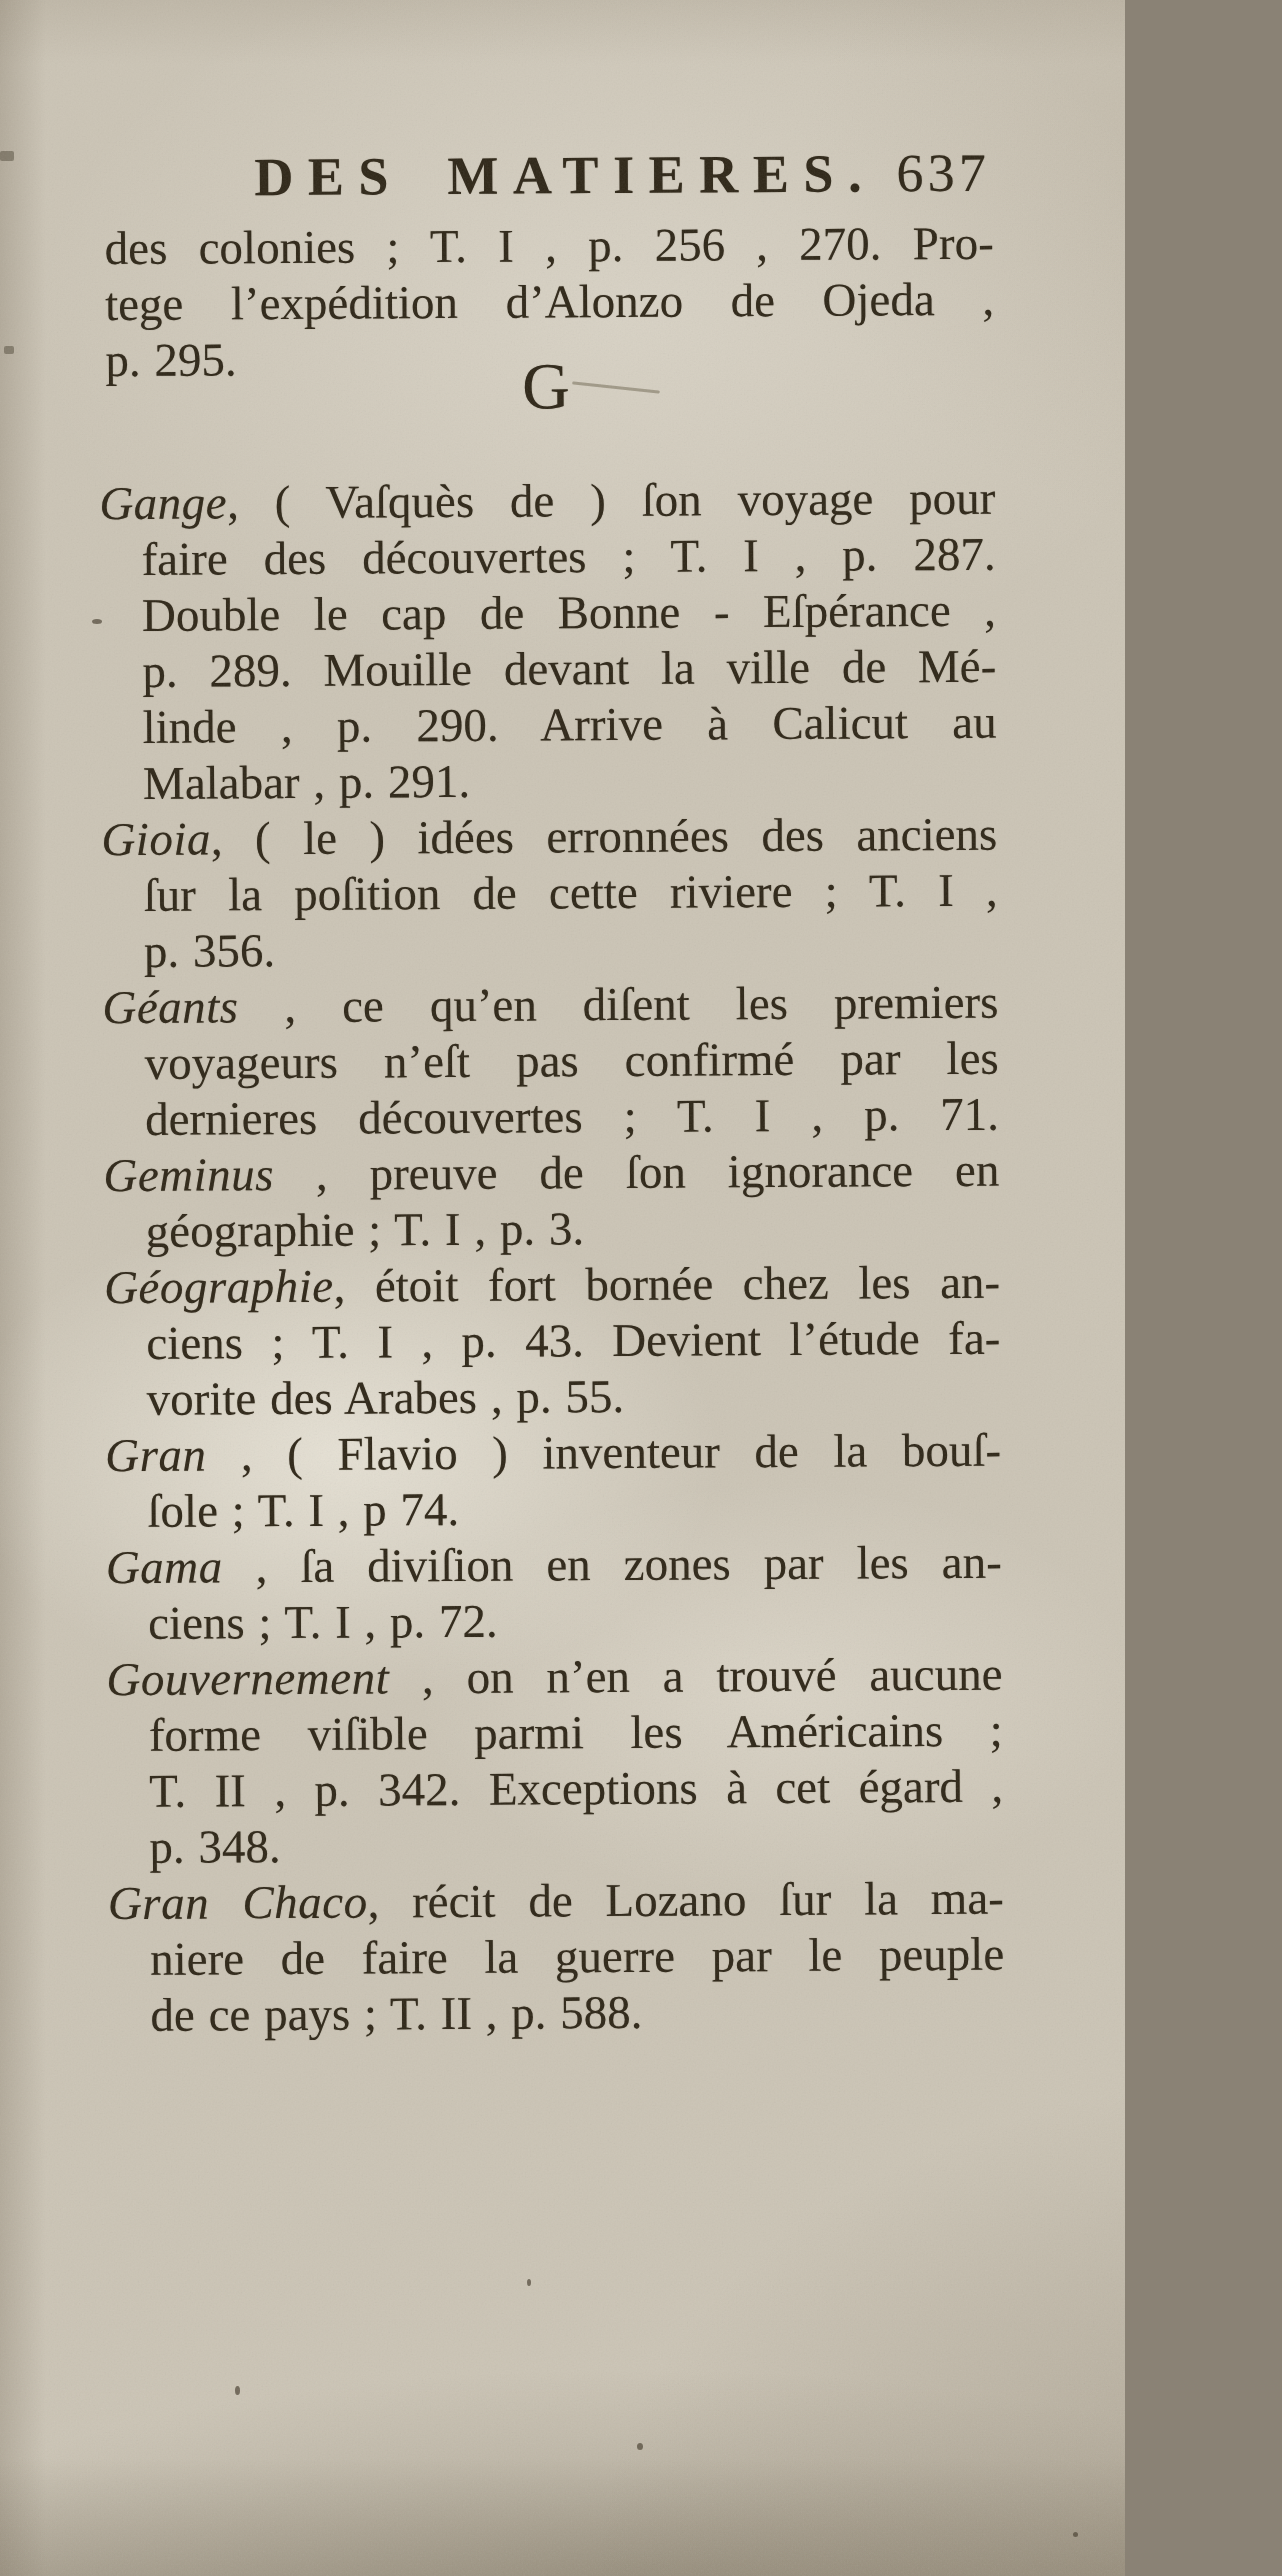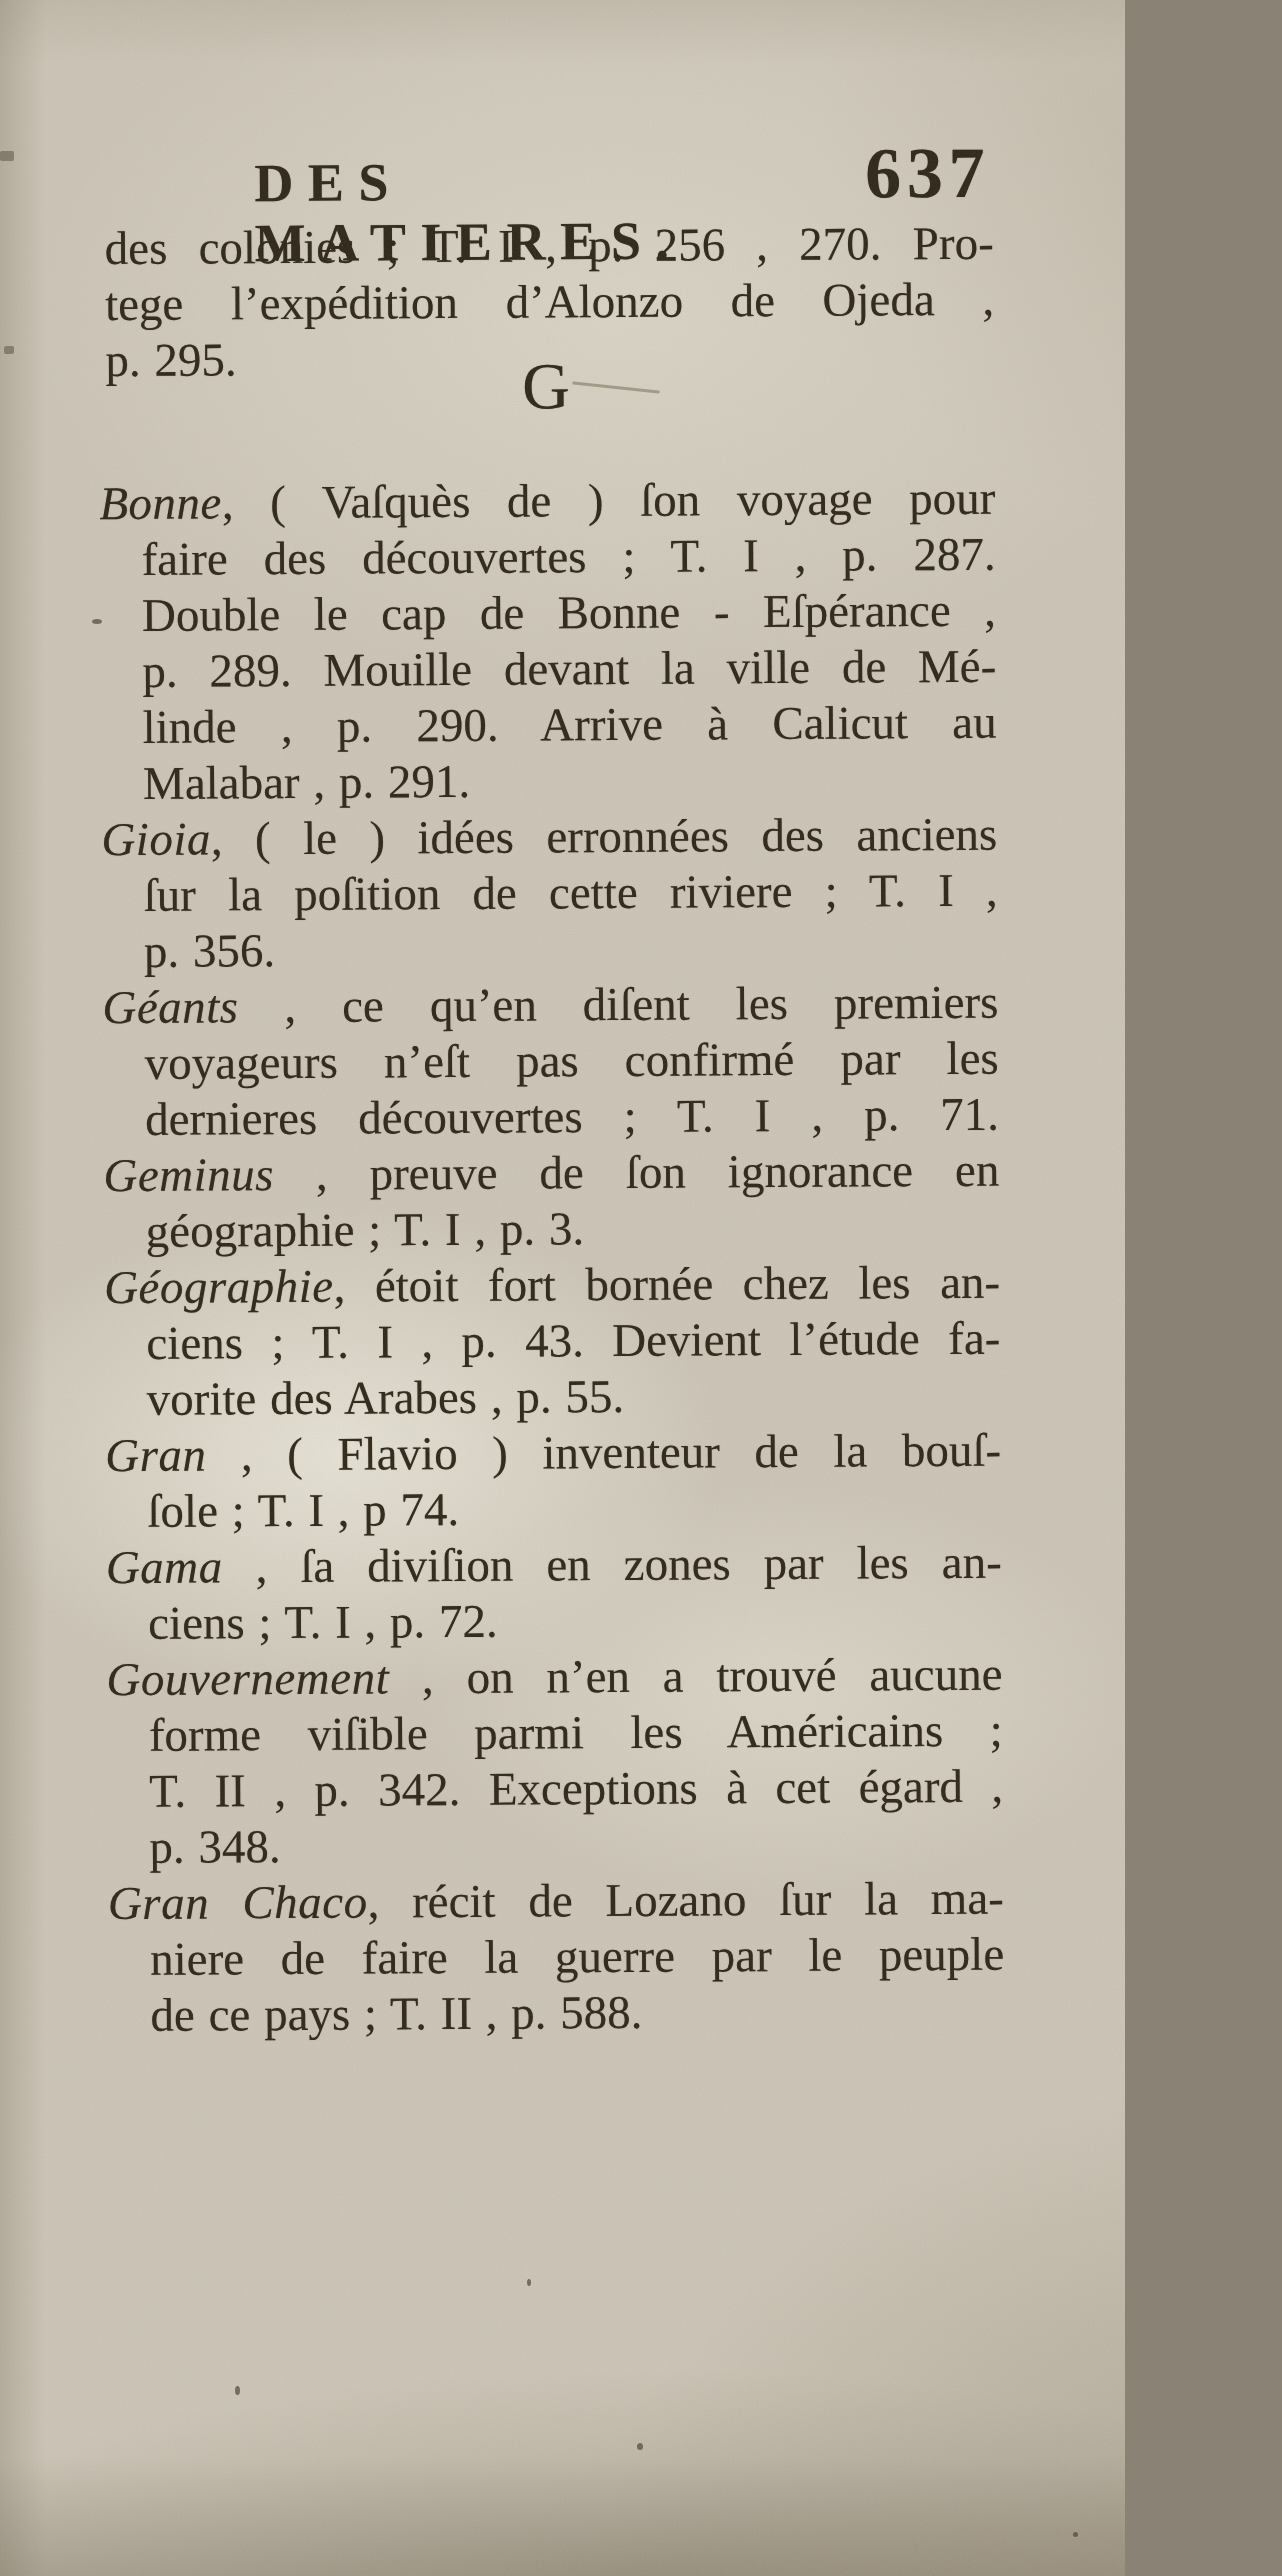--- a/index.html
+++ b/index.html
@@ -18,21 +18,21 @@
     font-family:"Liberation Serif","DejaVu Serif",serif;
     color:#2e2617;
   }
   .texture{position:absolute;inset:0;width:100%;height:100%;opacity:.28;pointer-events:none;}
   .scan{position:absolute;inset:0;transform:rotate(-0.35deg);transform-origin:617px 1274px;}
   .txt{text-shadow:0 0 1px rgba(46,38,23,0.45);}
   .ln{font-size:47px;line-height:56px;word-spacing:2px;white-space:normal;}
   .just{text-align:justify;text-align-last:justify;}
   .header{position:absolute;top:145px;left:261px;width:736px;display:flex;justify-content:space-between;align-items:baseline;}
   .header .t{font-weight:bold;font-size:54px;letter-spacing:0.27em;word-spacing:0.30em;line-height:60px;}
-  .header .n{font-weight:bold;font-size:72px;letter-spacing:0.08em;line-height:60px;}
+  .header .n{font-weight:normal;font-size:54px;letter-spacing:0.08em;line-height:60px;}
   .carryover{position:absolute;top:217px;left:111px;width:889px;}
   .gsec{position:absolute;top:356px;left:104px;width:895px;text-align:center;font-size:66px;line-height:60px;}
   .entries{position:absolute;top:472px;left:146px;width:854px;}
   .entry .first{margin-left:-42px;}
   .term{font-style:italic;letter-spacing:0.5px;}
   .speck{position:absolute;background:#4a4232;border-radius:50%;opacity:.7;}
   .edge-mark{position:absolute;background:#57503f;opacity:.55;border-radius:2px;}
   .scratch{position:absolute;left:572px;top:386px;width:88px;height:3px;background:rgba(96,86,64,0.45);border-radius:3px;transform:rotate(6deg);}
 </style>
 </head>
@@ -50,21 +50,21 @@
     <div class="carryover" id="carryover">
         <div class="ln just">des colonies ; T. I , p. 256 , 270. Pro-</div>
         <div class="ln just">tege l’expédition d’Alonzo de Ojeda ,</div>
         <div class="ln">p. 295.</div>
       </div>
 
     <div class="gsec">G</div>
 
     <div class="entries" id="entries">
         <div class="entry">
-          <div class="ln first just"><span class="term">Bonne</span>, ( Vaſquès de ) ſon voyage pour</div>
+          <div class="ln first just"><span class="term">Gange</span>, ( Vaſquès de ) ſon voyage pour</div>
           <div class="ln just">faire des découvertes ; T. I , p. 287.</div>
           <div class="ln just">Double le cap de Bonne - Eſpérance ,</div>
           <div class="ln just">p. 289. Mouille devant la ville de Mé-</div>
           <div class="ln just">linde , p. 290. Arrive à Calicut au</div>
           <div class="ln">Malabar , p. 291.</div>
         </div>
         <div class="entry">
           <div class="ln first just"><span class="term">Gioia</span>, ( le ) idées erronnées des anciens</div>
           <div class="ln just">ſur la poſition de cette riviere ; T. I ,</div>
           <div class="ln">p. 356.</div>

